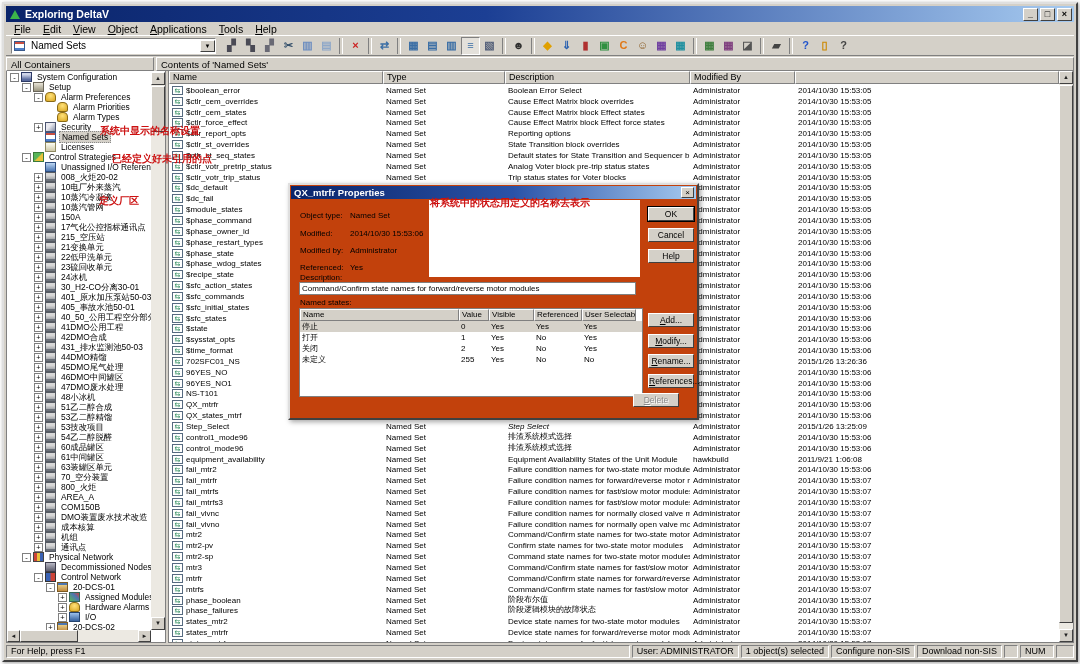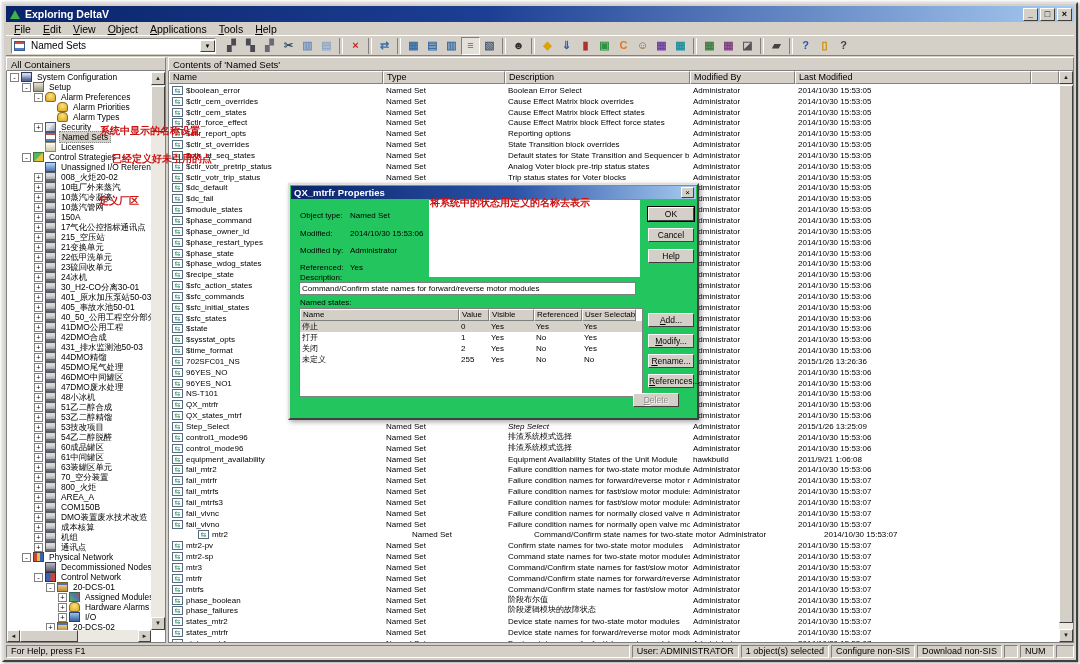--- a/index.html
+++ b/index.html
@@ -28,21 +28,21 @@
   .combo-arrow{width:15px;height:12px;background:#d4d0c8;border:1px solid;border-color:#fff #404040 #404040 #fff;
     font-size:6px;text-align:center;line-height:11px;box-sizing:border-box}
   .tbtn{width:19px;height:18px;background:#d4d0c8;border:1px solid #d4d0c8;padding:0;margin:0;box-sizing:border-box}
   .tbtn.pressed{border-color:#808080 #fff #fff #808080;background:#e4e1db}
   .tglyph{display:block;line-height:15px;text-align:center;font-size:11px;font-weight:bold}
   .tsep{width:2px;height:16px;border-left:1px solid #808080;border-right:1px solid #fff;margin:0 3px;flex:none}
   
   .pheaders{position:absolute;top:53px;left:2px;right:2px;height:14px;display:flex}
   .phead{background:#d4d0c8;border:1px solid;border-color:#fff #808080 #808080 #fff;font-size:9.5px;
     padding:1px 4px;box-sizing:border-box;white-space:nowrap;overflow:hidden}
-  .phead.l{width:160px;flex:none}
+  .phead.l{width:148px;flex:none}
   .phead.r{flex:1;margin-left:2px}
   
   .content{position:absolute;top:67px;left:2px;right:2px;bottom:17px;display:flex}
   .treepanel{width:160px;flex:none;background:#fff;border:1px solid #808080;border-top:none;position:relative;box-sizing:border-box}
   .treerows{position:absolute;top:1px;left:0;right:14px;bottom:12px;overflow:hidden}
   .trow{height:10px;display:flex;align-items:center;white-space:nowrap;font-size:8.4px}
   .toggle{width:9px;height:9px;border:1px solid #808080;background:#fff;font-size:7.5px;line-height:7px;
     text-align:center;margin-right:2px;box-sizing:border-box;flex:none}
   .tspace{width:11px;flex:none}
   .ti{width:11px;height:10px;margin-right:3px;flex:none;display:inline-block;box-sizing:border-box}
@@ -69,21 +69,21 @@
   .lcell{flex:none;overflow:hidden;padding:0 3px;box-sizing:border-box}
   .lcell.name{display:flex;align-items:center}
   .ni{width:11px;height:9px;border:1px solid #566a80;background:#fff;color:#2a8a5a;font-size:7px;line-height:8px;
     text-align:center;display:inline-block;margin-right:3px;flex:none;box-sizing:border-box}
   .lvsb{position:absolute;top:0;right:0;bottom:0;width:14px;background:#ece9e2}
   
   .statusbar{position:absolute;left:2px;right:2px;bottom:2px;height:14px;display:flex;gap:2px;font-size:9px;padding-top:1px;box-sizing:border-box}
   .sb{border:1px solid;border-color:#808080 #fff #fff #808080;padding:0 4px;line-height:11px;white-space:nowrap;overflow:hidden;box-sizing:border-box}
   .sb.help{flex:1}
   
-  .dialog{position:absolute;left:288px;top:183px;width:407px;height:233px;background:#22c55e;
+  .dialog{position:absolute;left:288px;top:183px;width:407px;height:233px;background:#c2410c;
     border:2px solid;border-color:#dfdfdf #404040 #404040 #dfdfdf;box-shadow:2px 2px 5px rgba(0,0,0,.35);z-index:40}
   .dtitle{position:absolute;top:1px;left:1px;right:1px;height:13px;background:linear-gradient(90deg,#0a246a,#2a53a8 55%,#a6caf0);
     color:#fff;font-size:9.5px;font-weight:bold;padding:1px 3px;box-sizing:border-box}
   .dclose{position:absolute;top:2px;right:3px;width:13px;height:11px;background:#d4d0c8;border:1px solid;
     border-color:#fff #404040 #404040 #fff;font-size:8px;line-height:9px;text-align:center;box-sizing:border-box}
   .dtext{position:absolute;font-size:8px;white-space:nowrap}
   .dwhite{position:absolute;left:139px;top:15px;width:211px;height:77px;background:#fff}
   .dfieldbox{position:absolute;left:9px;top:97px;width:337px;height:13px;background:#fff;border:1px solid #808080;
     font-size:8px;line-height:12px;padding:0 2px;box-sizing:border-box;white-space:nowrap;overflow:hidden}
   .dtable{position:absolute;left:9px;top:123px;width:344px;height:89px;background:#fff;border:1px solid #808080;box-sizing:border-box;overflow:hidden}
@@ -541,21 +541,20 @@
         <span class="hbtn" style="right:0">►</span>
       </div>
     </div>
 
     <div class="listpanel">
       <div class="lheader" id="lheader">
           <span class="hcell" style="width: 214px;">Name</span>
           <span class="hcell" style="width: 122px;">Type</span>
           <span class="hcell" style="width: 185px;">Description</span>
           <span class="hcell" style="width: 105px;">Modified By</span>
-          <span class="hcell" style="width: 236px;">Last Modified</span>
           <span class="hcell fill"></span>
         </div>
       <div class="lrows" id="lrows">
           <div class="lrow">
             <span class="lcell name" style="width: 214px;">
               <span class="ni">⇆</span>
               <span>$boolean_error</span>
             </span>
             <span class="lcell" style="width: 122px;">Named Set</span>
             <span class="lcell" style="width: 185px;">Boolean Error Select</span>
@@ -956,21 +955,21 @@
             <span class="lcell name" style="width: 214px;">
               <span class="ni">⇆</span>
               <span>fail_vlvno</span>
             </span>
             <span class="lcell" style="width: 122px;">Named Set</span>
             <span class="lcell" style="width: 185px;">Failure condition names for normally open valve modules</span>
             <span class="lcell" style="width: 105px;">Administrator</span>
             <span class="lcell" style="width: 236px;">2014/10/30 15:53:07</span>
           </div>
           <div class="lrow">
-            <span class="lcell name" style="width: 214px; margin-left: 26px;">
+            <span class="lcell name" style="width: 214px;">
               <span class="ni">⇆</span>
               <span>mtr2</span>
             </span>
             <span class="lcell" style="width: 122px;">Named Set</span>
             <span class="lcell" style="width: 185px;">Command/Confirm state names for two-state motor mod...</span>
             <span class="lcell" style="width: 105px;">Administrator</span>
             <span class="lcell" style="width: 236px;">2014/10/30 15:53:07</span>
           </div>
           <div class="lrow">
             <span class="lcell name" style="width: 214px;">

